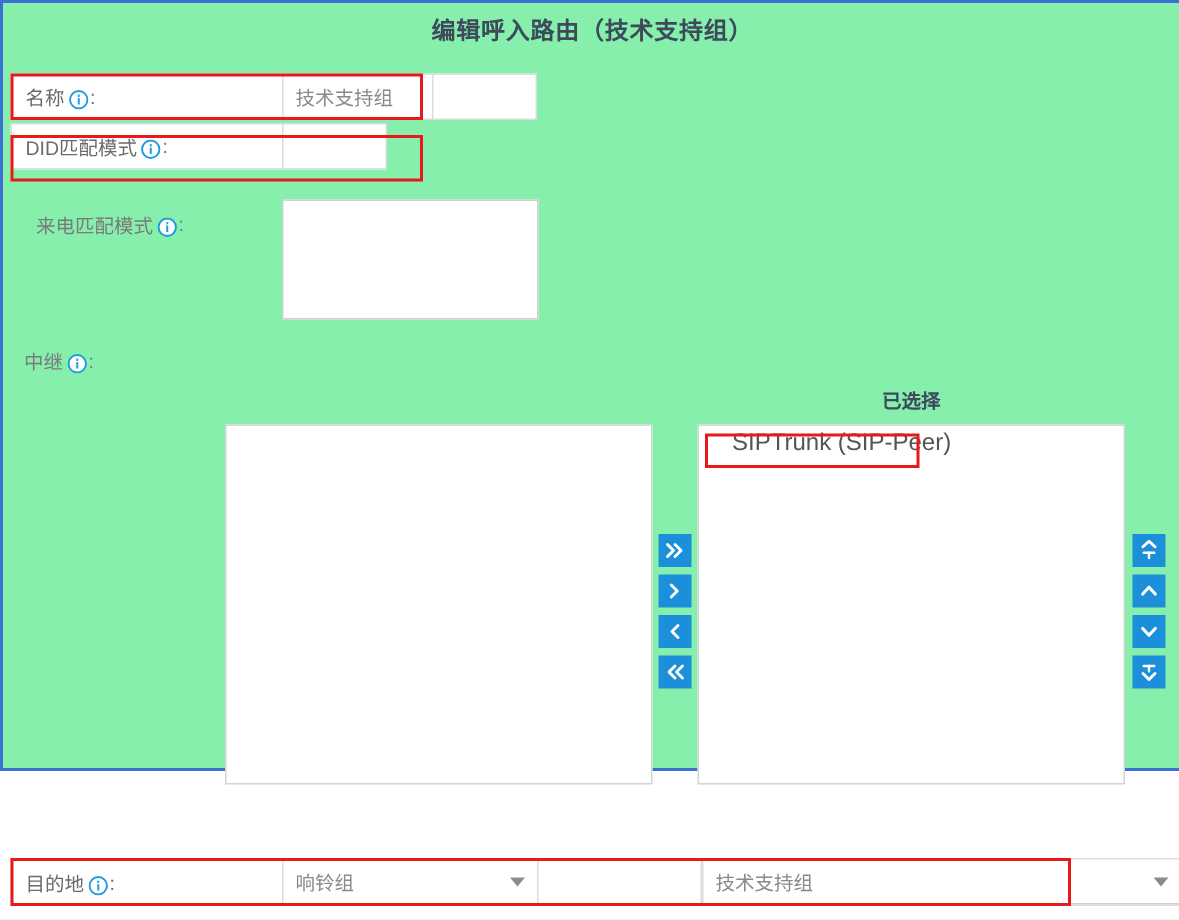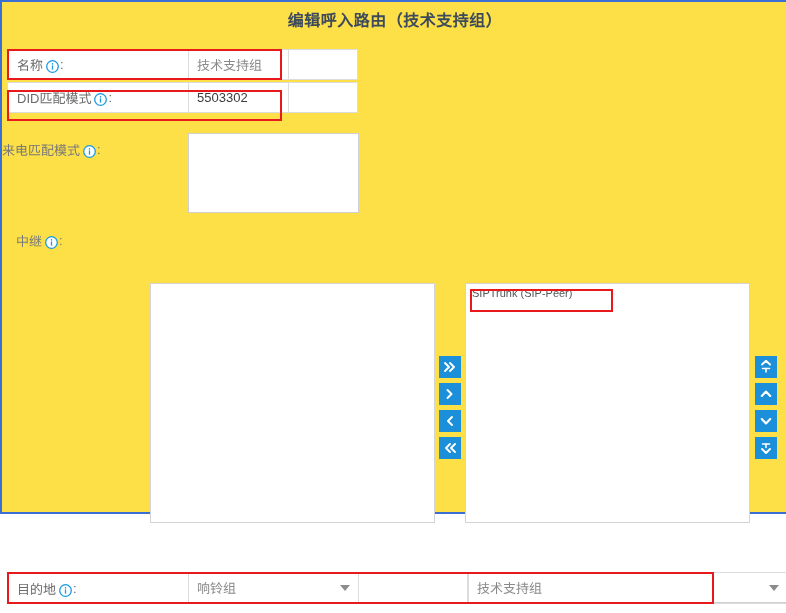--- a/index.html
+++ b/index.html
@@ -16,21 +16,21 @@
     font-size: 13px;
     color: #4a4a4a;
     overflow: hidden;
   }
 
   
   #page {
     position: relative;
     width: 786px;
     height: 514px;
-    background: #fde047;
+    background: #86efac;
     border-top: 2px solid #3b6fd4;
     border-left: 2px solid #3b6fd4;
     border-bottom: 2px solid #3b6fd4;
   }
 
   
   .dialog-title {
     position: absolute;
     left: 0;
     top: 5px;
@@ -134,24 +134,25 @@
     color: #3d4a5c;
     text-align: center;
   }
   .list-box {
     position: absolute;
     border: 1px solid #d4d4d4;
     background: #fff;
     overflow: hidden;
   }
   .list-item {
-    font-size: 11px;
+    font-size: 16px;
     color: #555;
     padding: 3px 6px;
     white-space: nowrap;
+    margin-left: 16px;
   }
 
   
   .btn-blue {
     position: absolute;
     width: 22px;
     height: 22px;
     background: #1c8fda;
     color: #fff;
     display: flex;
@@ -241,27 +242,24 @@
       <span>DID匹配模式</span>
       <span class="info-icon">
         <svg width="13" height="13" viewBox="0 0 13 13">
           <circle cx="6.5" cy="6.5" r="5.8" fill="#ffffff" stroke="#1c9ae0" stroke-width="1.3"></circle>
           <rect x="5.85" y="3.1" width="1.3" height="1.5" fill="#1c9ae0"></rect>
           <rect x="5.85" y="5.4" width="1.3" height="4.3" fill="#1c9ae0"></rect>
         </svg>
       </span>
       <span>:</span>
     </div>
-    <div class="cell-field" style="width:100px;">
-      <input class="txt-input dark" type="text" value="5503302" style="">
-    </div>
     <div class="cell-pad" style="width:70px;"></div>
   </div>
 
-  <div class="plain-label" style="left:0; top:138px;">
+  <div class="plain-label" style="left:22px; top:138px;">
     <span>来电匹配模式</span>
     <span class="info-icon">
       <svg width="13" height="13" viewBox="0 0 13 13">
         <circle cx="6.5" cy="6.5" r="5.8" fill="#ffffff" stroke="#1c9ae0" stroke-width="1.3"></circle>
         <rect x="5.85" y="3.1" width="1.3" height="1.5" fill="#1c9ae0"></rect>
         <rect x="5.85" y="5.4" width="1.3" height="4.3" fill="#1c9ae0"></rect>
       </svg>
     </span>
     <span>:</span>
   </div>
@@ -277,20 +275,21 @@
         <circle cx="6.5" cy="6.5" r="5.8" fill="#ffffff" stroke="#1c9ae0" stroke-width="1.3"></circle>
         <rect x="5.85" y="3.1" width="1.3" height="1.5" fill="#1c9ae0"></rect>
         <rect x="5.85" y="5.4" width="1.3" height="4.3" fill="#1c9ae0"></rect>
       </svg>
     </span>
     <span>:</span>
   </div>
 
   <div class="list-header" style="left:148px; top:255px; width:285px;margin-top:43px;">可选择</div>
 
+  <div class="list-header" style="left:463px; top:255px; width:285px;">已选择</div>
 
   <div class="list-box" style="left:148px; top:281px; width:285px; height:240px;">
     
   </div>
 
   <div class="list-box" style="left:463px; top:281px; width:285px; height:240px;">
     <div class="list-item">SIPTrunk (SIP-Peer)</div>
   </div>
 
   <div class="btn-blue" style="left:437px; top:354px;">

